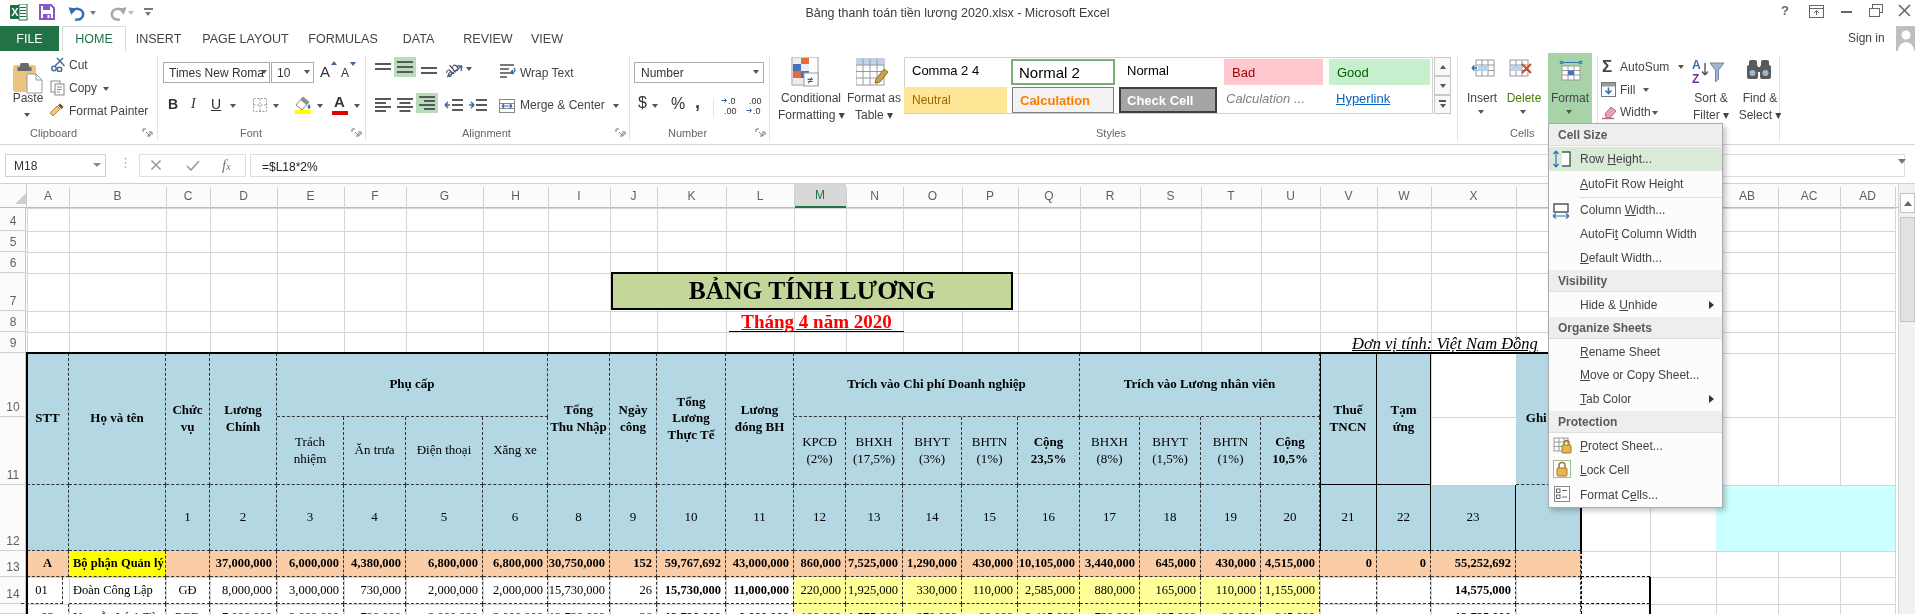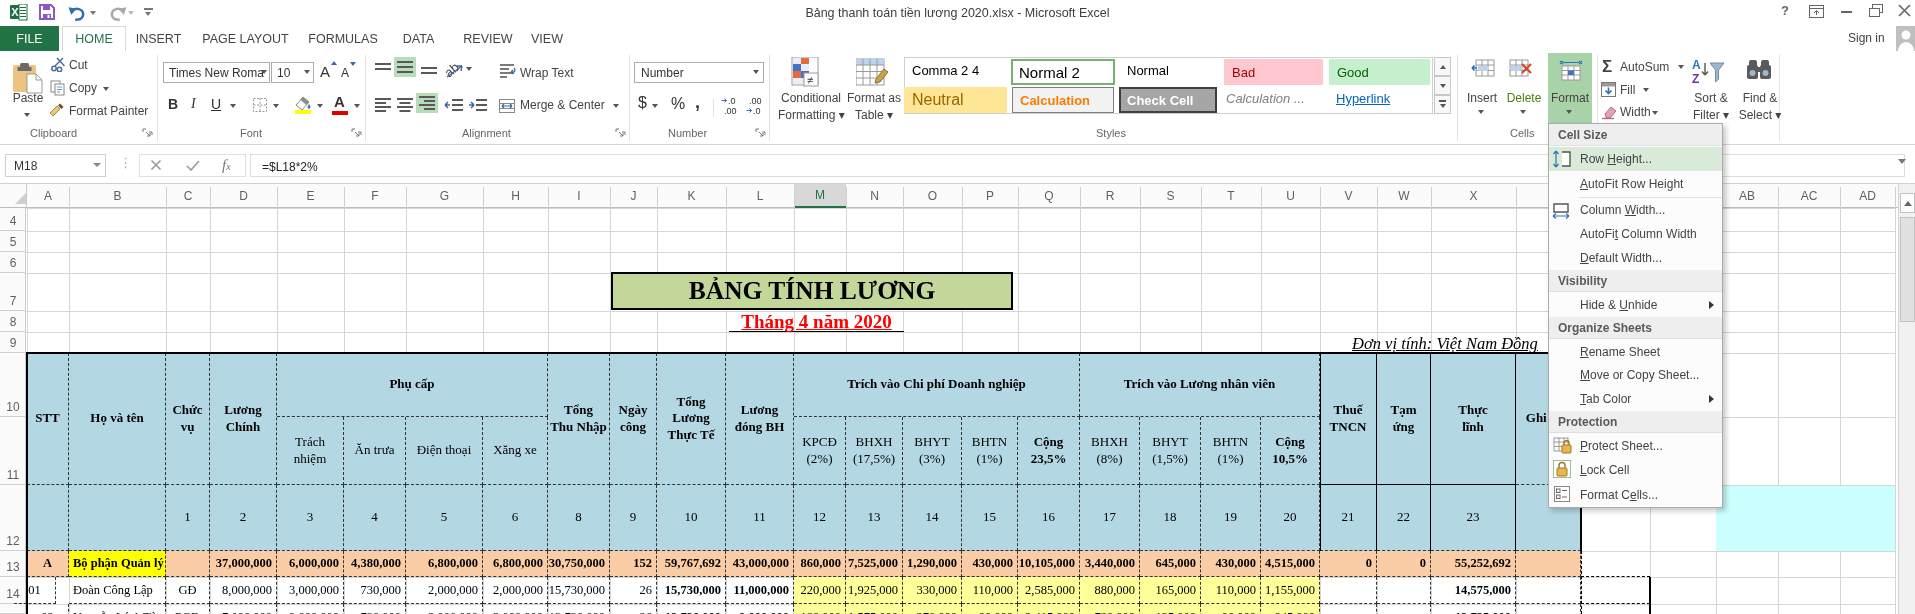--- a/index.html
+++ b/index.html
@@ -322,21 +322,21 @@
  </svg>
  <div class="ab" style="left:846px;top:40px;width:56px;text-align:center;font-size:12px;color:#444;">Format as</div>
  <div class="ab" style="left:846px;top:57px;width:56px;text-align:center;font-size:12px;color:#444;">Table&nbsp;▾</div>
  <div class="ab" style="left:904px;top:6px;width:529px;height:57px;border:1px solid #d0d0d0;background:#fff;"></div>
 
  <div class="ab" style="left:912px;top:12px;font-size:13px;color:#000;">Comma 2 4</div>
  <div class="ab ctr" style="left:1011px;top:8px;width:104px;height:26px;background:#fff;border:2px solid #74b274;font-size:15px;color:#000;justify-content:flex-start;padding-left:6px;">Normal 2</div>
  <div class="ab" style="left:1127px;top:12px;font-size:13px;color:#000;">Normal</div>
  <div class="ab" style="left:1224px;top:8px;width:99px;height:26px;background:#ffc7ce;color:#9c0006;font-size:13px;display:flex;align-items:center;padding-left:8px;">Bad</div>
  <div class="ab" style="left:1329px;top:8px;width:101px;height:26px;background:#c6efce;color:#006100;font-size:13px;display:flex;align-items:center;padding-left:8px;">Good</div>
- <div class="ab" style="left:904px;top:36px;width:103px;height:26px;background:#ffe696;color:#9c6500;font-size:16px;display:flex;align-items:center;padding-left:8px;">Neutral</div>
+ <div class="ab" style="left:904px;top:36px;width:103px;height:26px;background:#ffe696;color:#9c6500;font-size:12px;display:flex;align-items:center;padding-left:8px;">Neutral</div>
  <div class="ab" style="left:1012px;top:36px;width:102px;height:26px;background:#f2f2f2;border:1px solid #7f7f7f;color:#fa7d00;font-weight:bold;font-size:13px;display:flex;align-items:center;padding-left:7px;">Calculation</div>
  <div class="ab" style="left:1119px;top:36px;width:98px;height:26px;background:#a5a5a5;border:2px solid #3f3f3f;color:#fff;font-weight:bold;font-size:13px;display:flex;align-items:center;padding-left:6px;">Check Cell</div>
  <div class="ab" style="left:1226px;top:40px;font-size:13px;color:#7f7f7f;font-style:italic;">Calculation ...</div>
  <div class="ab" style="left:1336px;top:40px;font-size:13px;color:#0563c1;text-decoration:underline;">Hyperlink</div>
  <div class="ab" style="left:1434px;top:6px;width:17px;height:19px;border:1px solid #c8c8c8;background:#f8f8f8;">
         <div style="margin:7px auto 0;width:0;height:0;border-left:3.5px solid transparent;border-right:3.5px solid transparent;border-bottom:4px solid #555;"></div>
       </div>
  <div class="ab" style="left:1434px;top:25px;width:17px;height:19px;border:1px solid #c8c8c8;background:#f8f8f8;">
         <div style="margin:7px auto 0;width:0;height:0;border-left:3.5px solid transparent;border-right:3.5px solid transparent;border-top:4px solid #555;"></div>
       </div>
@@ -531,21 +531,20 @@
     <div class="tcell hdr" style="left:903px;top:417px;width:59px;height:68px;font-weight:normal;">BHYT<br>(3%)</div>
     <div class="tcell hdr" style="left:962px;top:417px;width:56px;height:68px;font-weight:normal;">BHTN<br>(1%)</div>
     <div class="tcell hdr" style="left:1018px;top:417px;width:62px;height:68px;">Cộng<br>23,5%</div>
     <div class="tcell hdr" style="left:1080px;top:353px;width:240px;height:64px;">Trích vào Lương nhân viên</div>
     <div class="tcell hdr" style="left:1080px;top:417px;width:60px;height:68px;font-weight:normal;">BHXH<br>(8%)</div>
     <div class="tcell hdr" style="left:1140px;top:417px;width:61px;height:68px;font-weight:normal;">BHYT<br>(1,5%)</div>
     <div class="tcell hdr" style="left:1201px;top:417px;width:60px;height:68px;font-weight:normal;">BHTN<br>(1%)</div>
     <div class="tcell hdr" style="left:1261px;top:417px;width:59px;height:68px;">Cộng<br>10,5%</div>
     <div class="tcell hdr" style="left:1320px;top:353px;width:57px;height:132px;border-right:1px solid #000;border-bottom:1px solid #000;">Thuế<br>TNCN</div>
     <div class="tcell hdr" style="left:1377px;top:353px;width:54px;height:132px;border-right:1px solid #000;border-bottom:1px solid #000;">Tạm<br>ứng</div>
-    <div class="tcell hdr" style="left:1431px;top:353px;width:85px;height:132px;border-right:1px solid #000;border-bottom:1px solid #000;">Thực<br>lĩnh</div>
     <div class="tcell hdr" style="left:1516px;top:353px;width:65px;height:132px;">Ghi chú</div>
     <div class="tcell hdr" style="left:27px;top:485px;width:42px;height:66px;font-weight:normal;"></div>
     <div class="tcell hdr" style="left:69px;top:485px;width:97px;height:66px;font-weight:normal;"></div>
     <div class="tcell hdr" style="left:166px;top:485px;width:44px;height:66px;font-weight:normal;">1</div>
     <div class="tcell hdr" style="left:210px;top:485px;width:67px;height:66px;font-weight:normal;">2</div>
     <div class="tcell hdr" style="left:277px;top:485px;width:67px;height:66px;font-weight:normal;">3</div>
     <div class="tcell hdr" style="left:344px;top:485px;width:62px;height:66px;font-weight:normal;">4</div>
     <div class="tcell hdr" style="left:406px;top:485px;width:77px;height:66px;font-weight:normal;">5</div>
     <div class="tcell hdr" style="left:483px;top:485px;width:65px;height:66px;font-weight:normal;">6</div>
     <div class="tcell hdr" style="left:548px;top:485px;width:62px;height:66px;font-weight:normal;">8</div>
@@ -583,21 +582,21 @@
     <div class="tcell num peach" style="left:1018px;top:551px;width:62px;height:26px;">10,105,000</div>
     <div class="tcell num peach" style="left:1080px;top:551px;width:60px;height:26px;">3,440,000</div>
     <div class="tcell num peach" style="left:1140px;top:551px;width:61px;height:26px;">645,000</div>
     <div class="tcell num peach" style="left:1201px;top:551px;width:60px;height:26px;">430,000</div>
     <div class="tcell num peach" style="left:1261px;top:551px;width:59px;height:26px;">4,515,000</div>
     <div class="tcell num peach" style="left:1320px;top:551px;width:57px;height:26px;">0</div>
     <div class="tcell num peach" style="left:1377px;top:551px;width:54px;height:26px;">0</div>
     <div class="tcell num peach" style="left:1431px;top:551px;width:85px;height:26px;">55,252,692</div>
     <div class="tcell cc peach" style="left:1516px;top:551px;width:65px;height:26px;"></div>
     <div class="tcell lft" style="left:69px;top:551px;width:97px;height:26px;background:#ffff00;font-weight:bold;">Bộ phận Quản lý</div>
-    <div class="tcell cc" style="left:14px;top:577px;width:42px;height:27px;">01</div>
+    <div class="tcell cc" style="left:21px;top:577px;width:42px;height:27px;">01</div>
     <div class="tcell lft" style="left:69px;top:577px;width:97px;height:27px;">Đoàn Công Lập</div>
     <div class="tcell cc" style="left:166px;top:577px;width:44px;height:27px;">GĐ</div>
     <div class="tcell num" style="left:210px;top:577px;width:67px;height:27px;">8,000,000</div>
     <div class="tcell num" style="left:277px;top:577px;width:67px;height:27px;">3,000,000</div>
     <div class="tcell num" style="left:344px;top:577px;width:62px;height:27px;">730,000</div>
     <div class="tcell num" style="left:406px;top:577px;width:77px;height:27px;">2,000,000</div>
     <div class="tcell num" style="left:483px;top:577px;width:65px;height:27px;">2,000,000</div>
     <div class="tcell num" style="left:548px;top:577px;width:62px;height:27px;">15,730,000</div>
     <div class="tcell num" style="left:610px;top:577px;width:47px;height:27px;">26</div>
     <div class="tcell num" style="left:657px;top:577px;width:69px;height:27px;font-weight:bold;">15,730,000</div>

